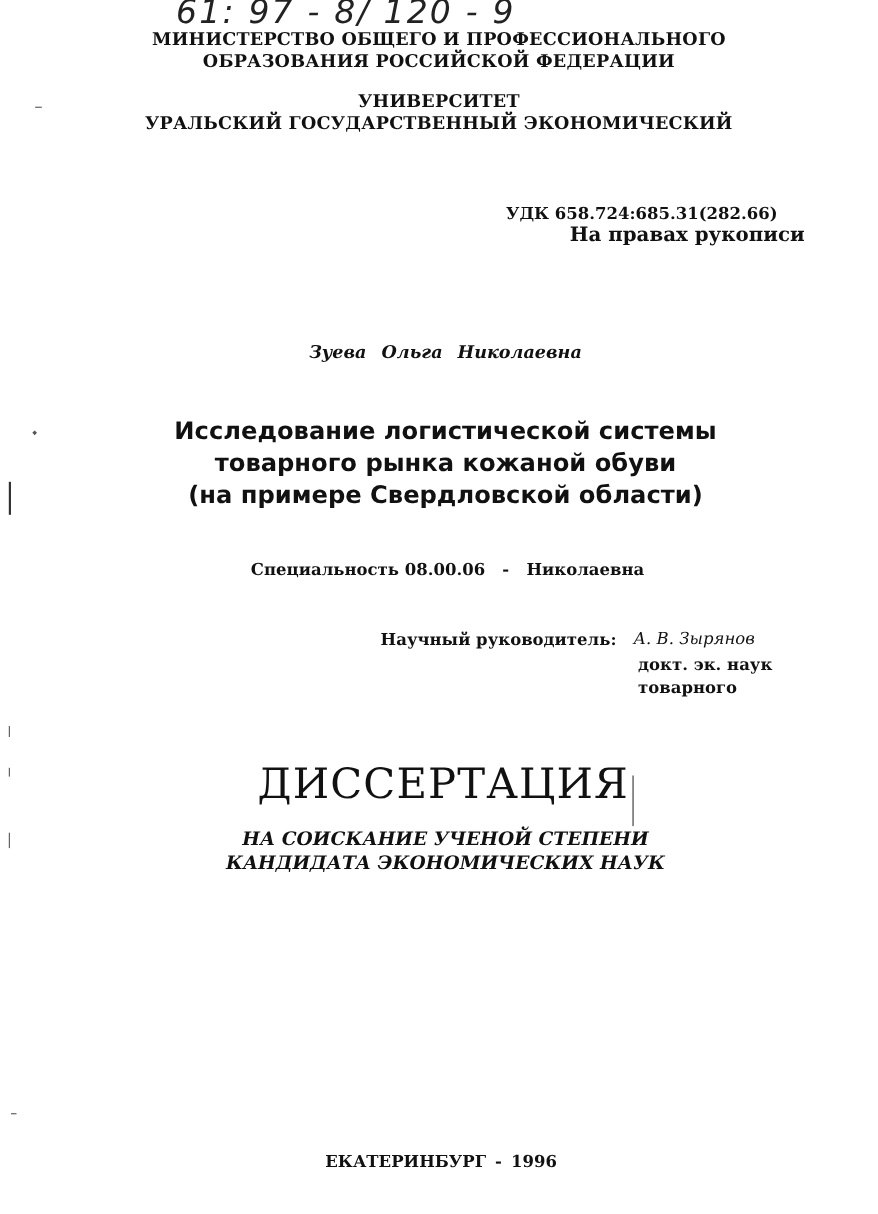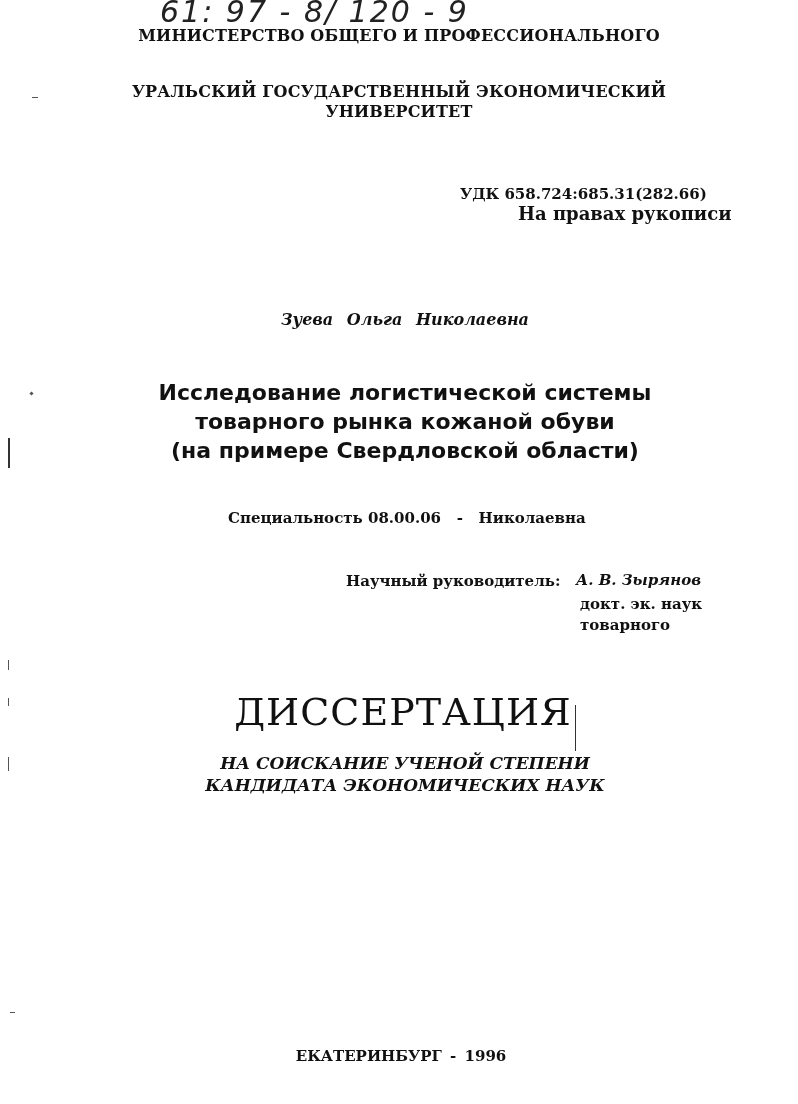--- a/index.html
+++ b/index.html
@@ -8,41 +8,42 @@
     .serif-b { font-family: "DejaVu Serif", "Liberation Serif", serif; font-weight: bold; }
     .handwritten { left: 160px; top: -6px; font-family: "DejaVu Sans", sans-serif; font-style: italic; font-size: 30px; letter-spacing: 2px; color: #222; font-weight: normal; }
     .ministry { left: 0; width: 798px; top: 26px; text-align: center; font-size: 16px; line-height: 20px; letter-spacing: 0.2px; }
     .univ { left: 0; width: 798px; top: 82px; text-align: center; font-size: 16px; line-height: 20px; letter-spacing: 0.2px; }
     .udk { left: 460px; top: 184px; font-size: 15px; line-height: 20px; }
     .rights { left: 518px; top: 204px; font-size: 18px; line-height: 20px; }
     .author { left: 0; width: 798px; top: 310px; text-align: center; font-family: "DejaVu Serif", serif; font-style: italic; font-weight: bold; font-size: 16px; word-spacing: 8px; margin-left: 6px; }
     .title { left: 0; width: 798px; top: 378px; text-align: center; font-family: "DejaVu Sans", sans-serif; font-weight: bold; font-size: 22px; line-height: 29px; margin-left: 6px; }
     .spec { left: 228px; top: 509px; font-size: 15px; white-space: pre; }
     .sup-label { left: 346px; top: 572px; font-size: 15px; text-align: right; }
-    .sup-name { left: 576px; top: 571px; font-family: "DejaVu Serif", serif; font-style: italic; font-weight: bold; font-size: 15px; }
+    .sup-name { left: 576px; top: 571px; font-family: "DejaVu Serif", serif; font-style: italic; font-weight: normal; font-size: 15px; }
     .sup-deg { left: 580px; top: 594px; font-size: 15px; line-height: 21px; }
     .diss { left: 0; width: 798px; top: 690px; text-align: center; font-family: "DejaVu Serif", "Liberation Serif", serif; font-size: 38px; font-weight: normal; letter-spacing: 1px; margin-left: 4px; }
     .degree { left: 0; width: 798px; top: 752px; text-align: center; font-family: "DejaVu Serif", serif; font-style: italic; font-weight: bold; font-size: 17px; line-height: 22px; margin-left: 6px; }
     .city { left: 0; width: 798px; top: 1047px; text-align: center; font-size: 15px; word-spacing: 3px; margin-left: 2px; }
     .mark { background: #555; }
   </style>
 </head>
 <body>
 
 <div>
 
   <div class="abs handwritten">61: 97 - 8/ 120 - 9</div>
 
   <div class="abs ministry serif-b">
     <div>МИНИСТЕРСТВО ОБЩЕГО И ПРОФЕССИОНАЛЬНОГО</div>
+    <div>ОБРАЗОВАНИЯ РОССИЙСКОЙ ФЕДЕРАЦИИ</div>
   </div>
 
   <div class="abs univ serif-b">
+    <div>УНИВЕРСИТЕТ</div>
     <div>УРАЛЬСКИЙ ГОСУДАРСТВЕННЫЙ ЭКОНОМИЧЕСКИЙ</div>
-    <div>УНИВЕРСИТЕТ</div>
   </div>
 
   <div class="abs udk serif-b">УДК 658.724:685.31(282.66)</div>
   <div class="abs rights serif-b">На правах рукописи</div>
 
   <div class="abs author">Зуева Ольга Николаевна</div>
 
   <div class="abs title">
     <div>Исследование логистической системы</div>
     <div>товарного рынка кожаной обуви</div>

